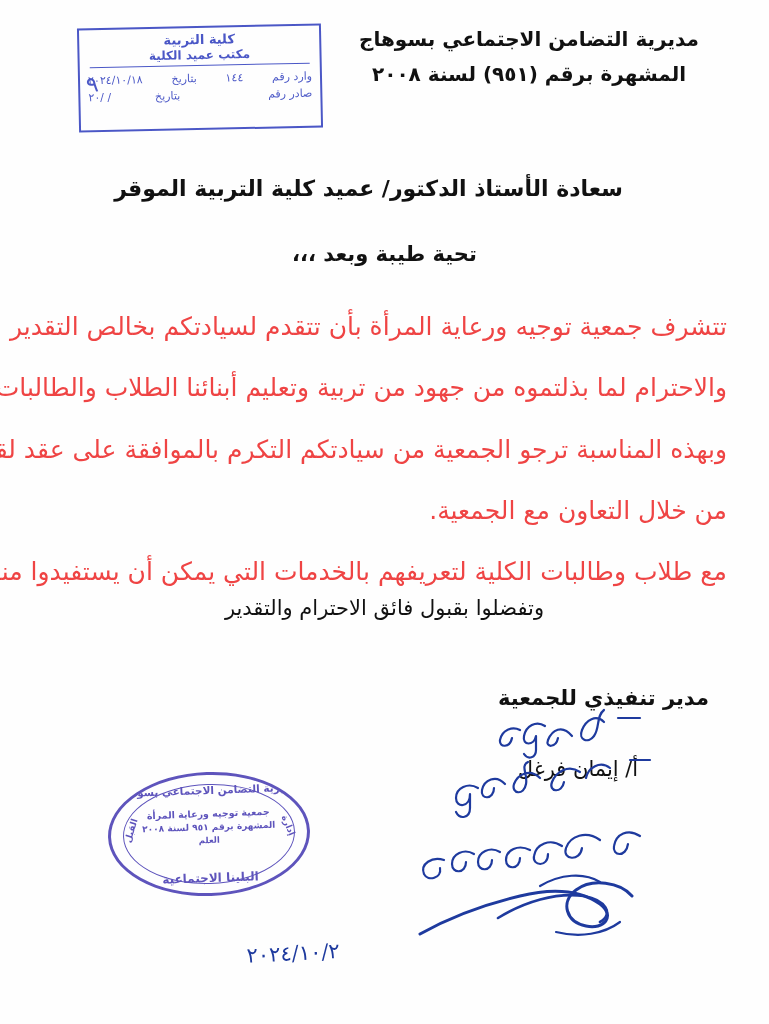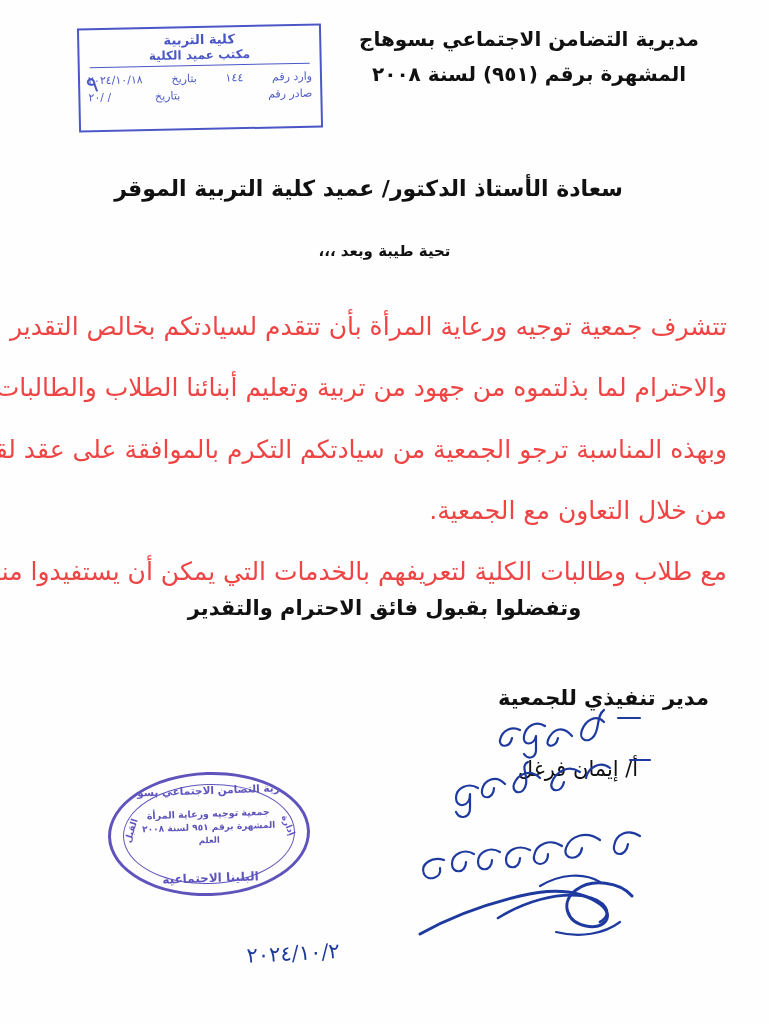--- a/index.html
+++ b/index.html
@@ -105,21 +105,21 @@
     font-weight: bold;
     letter-spacing: 1px;
     color: #111;
   }
   .greeting {
     position: absolute;
     top: 242px;
     right: 0;
     width: 769px;
     text-align: center;
-    font-size: 15px;
+    font-size: 21px;
     font-weight: bold;
     letter-spacing: 1px;
     color: #111;
   }
 
   
   .body-block {
     position: absolute;
     top: 296px;
     right: 42px;
@@ -140,21 +140,21 @@
   }
 
   
   .closing {
     position: absolute;
     top: 596px;
     right: 0;
     width: 769px;
     text-align: center;
     font-size: 21px;
-    font-weight: bold;
+    font-weight: normal;
     letter-spacing: 0.5px;
     color: #111;
   }
 
   
   .sig-title {
     position: absolute;
     top: 686px;
     right: 60px;
     width: 290px;

